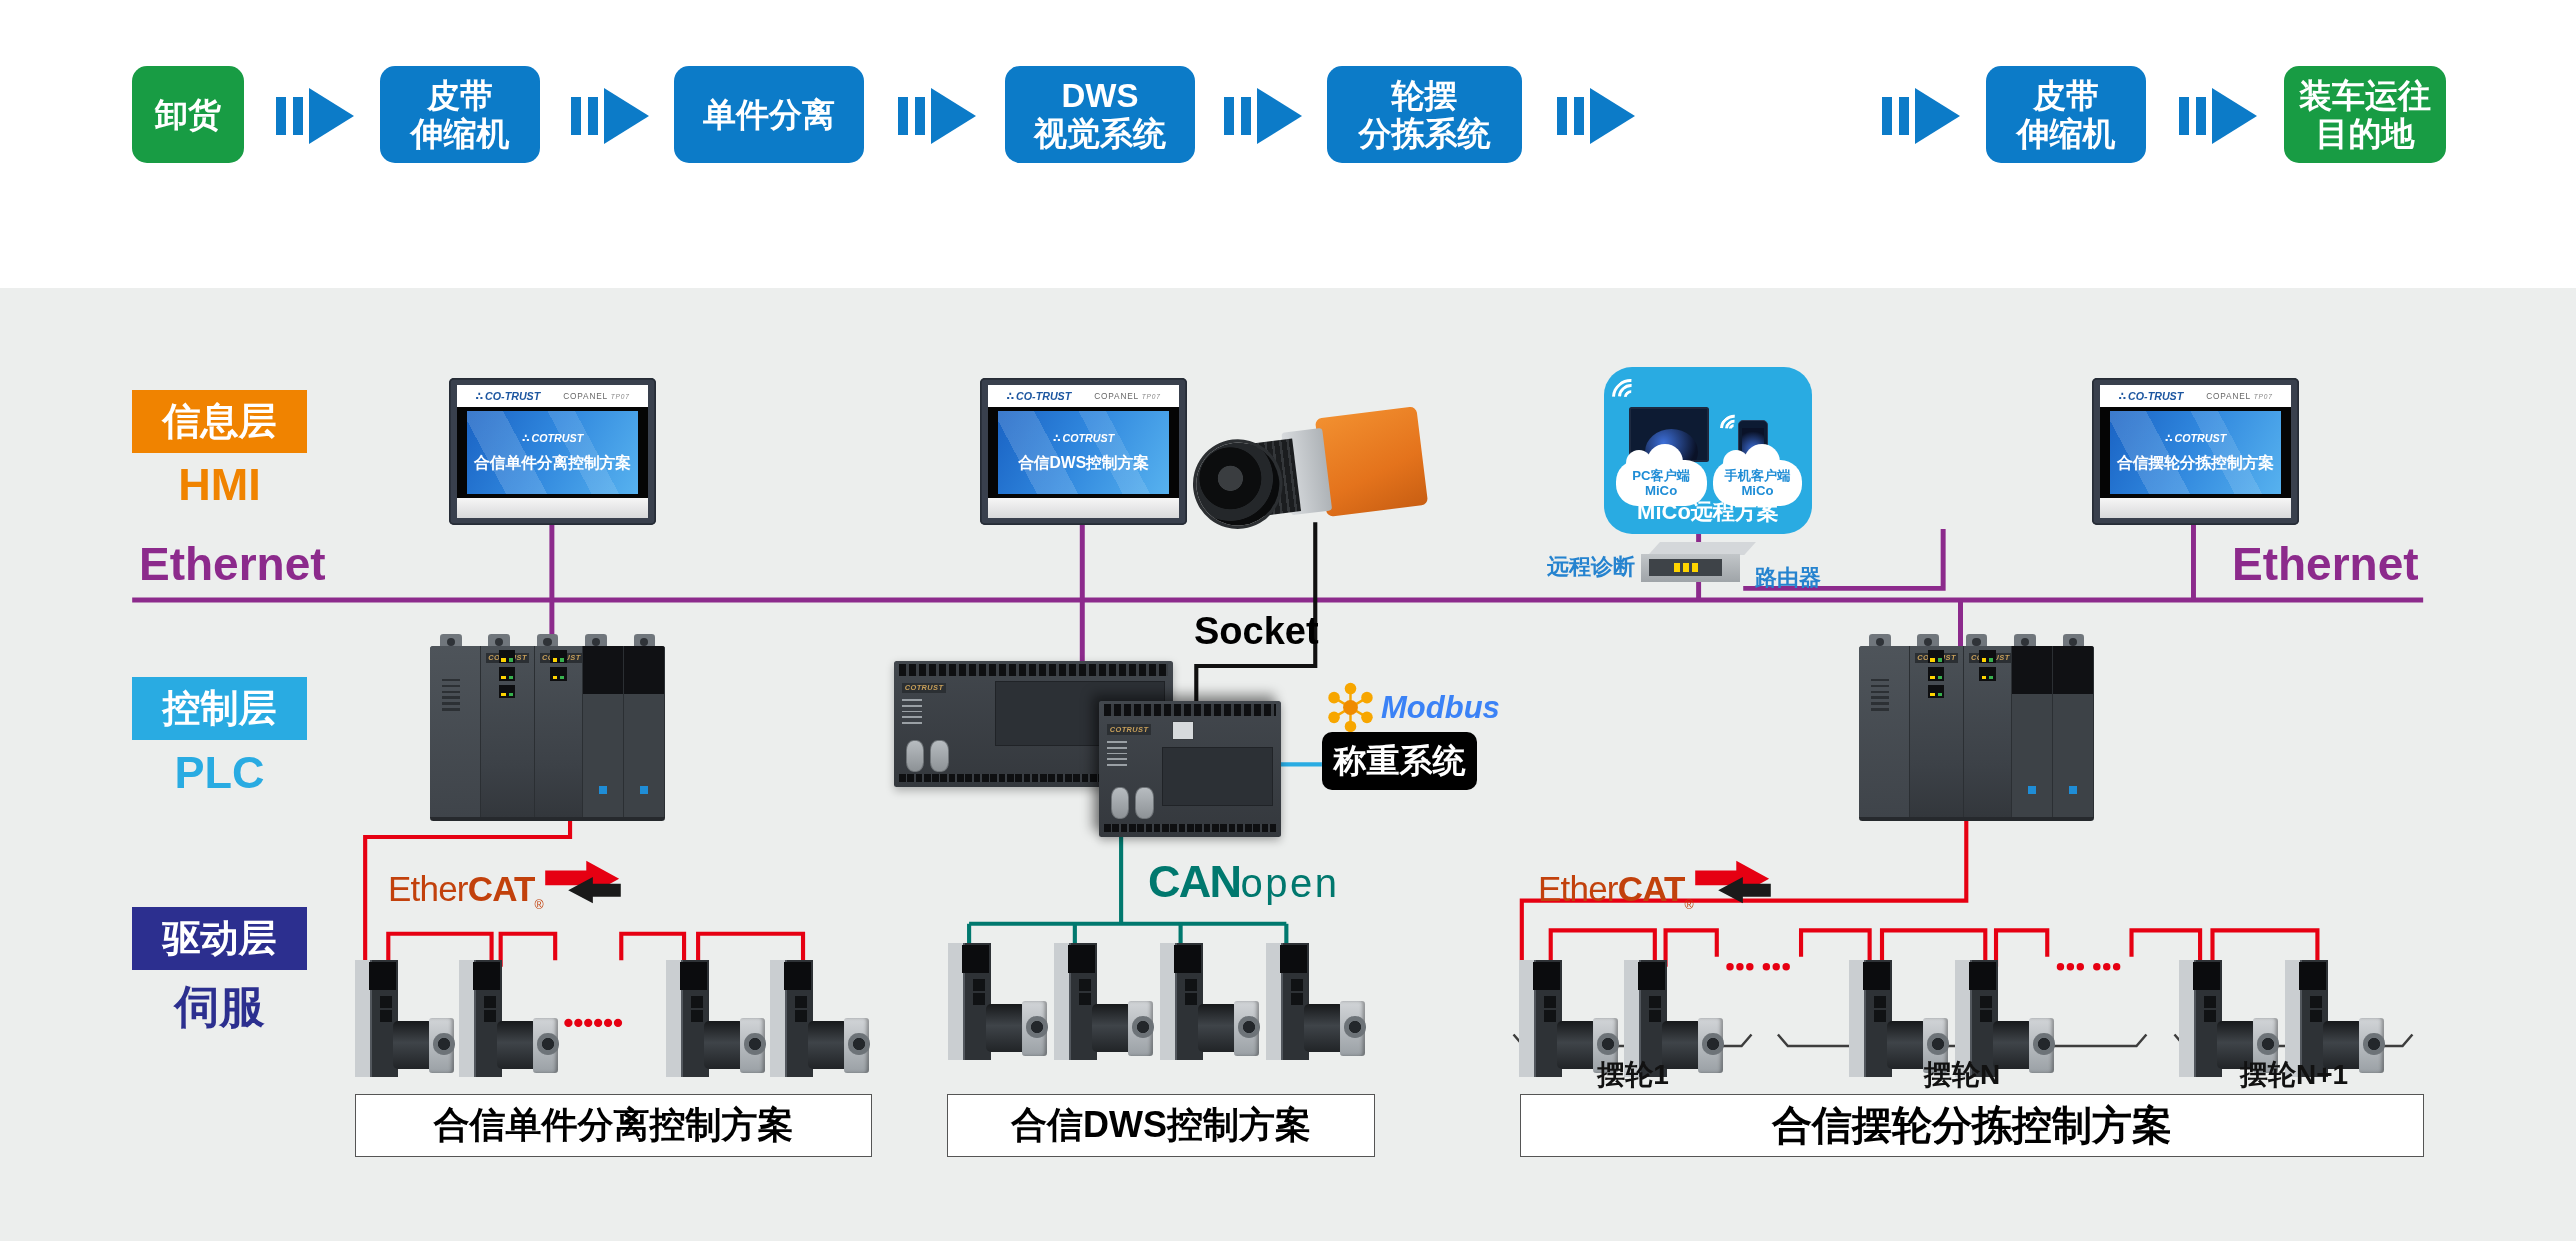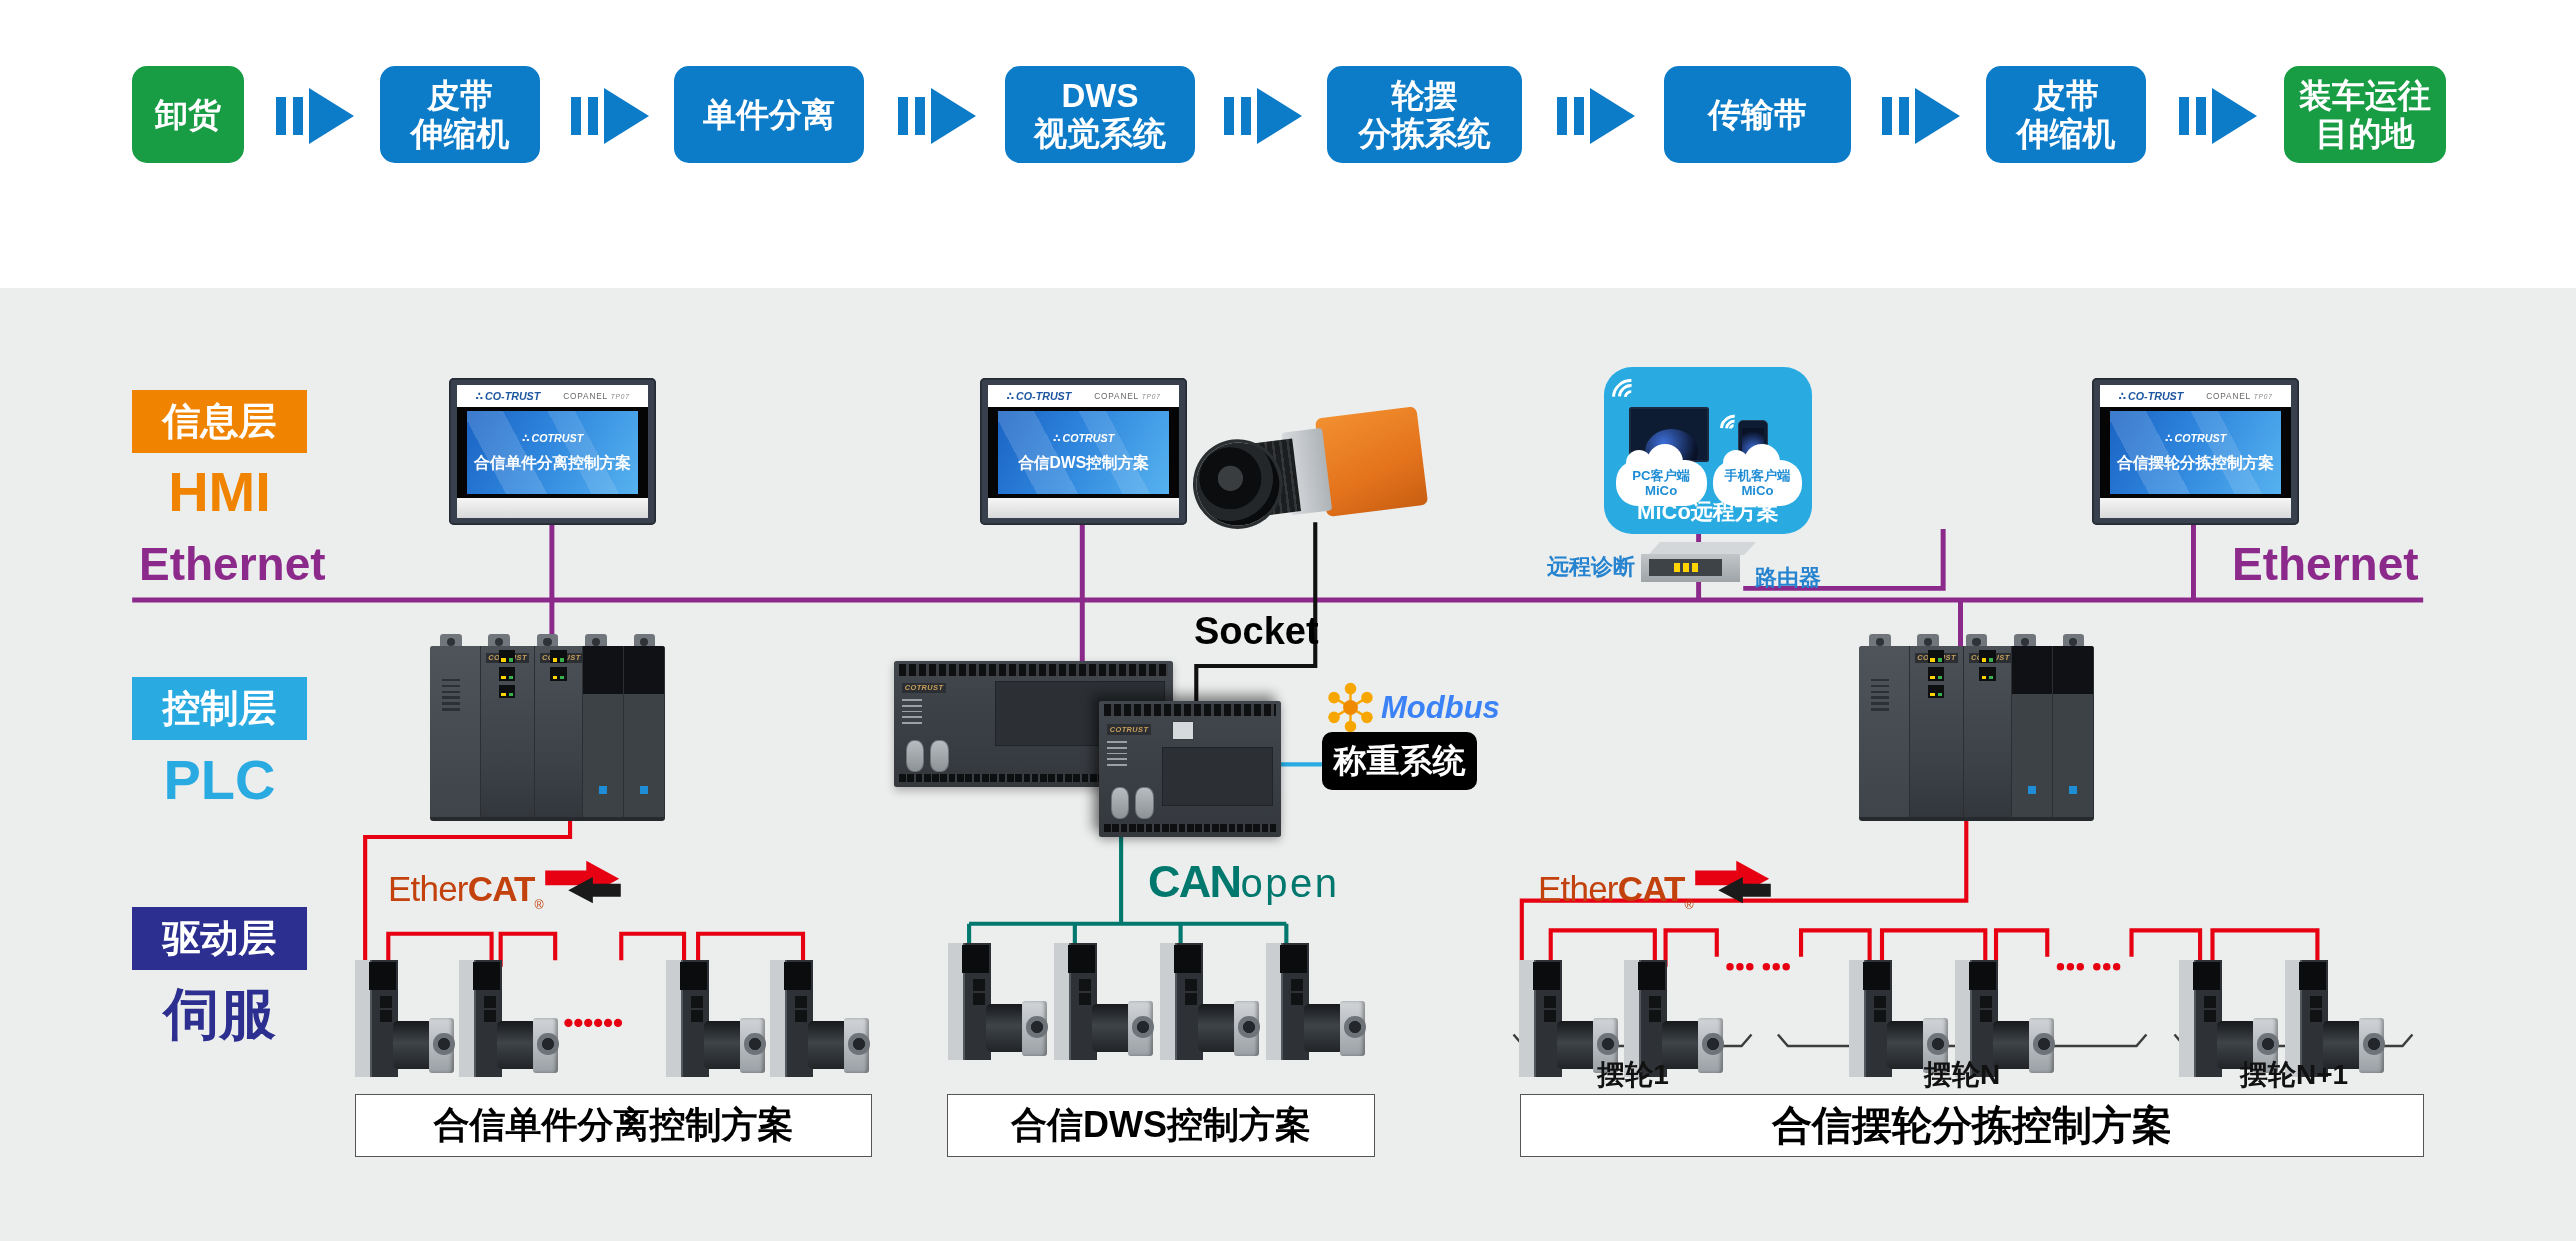--- a/index.html
+++ b/index.html
@@ -16,21 +16,21 @@
   .fbar{width:10px;height:38px;background:#0c7bc8}
   .ftri{width:0;height:0;border:28px solid transparent;border-right:0;border-left:45px solid #0c7bc8}
 
   
   .panel{position:absolute;left:0;top:288px;width:2576px;height:954px;background:#eceeed}
 
   
   .badge{position:absolute;left:132px;width:175px;height:63px;color:#fff;font-weight:bold;font-size:38px;
          display:flex;align-items:center;justify-content:center}
   .badge.orange{background:#f08300}.badge.cyan{background:#29abe2}.badge.navy{background:#2c2f8f}
-  .sub{position:absolute;left:132px;width:175px;text-align:center;font-weight:bold;font-size:56px}
+  .sub{position:absolute;left:132px;width:175px;text-align:center;font-weight:bold;font-size:45px}
   .sub.orange{color:#f08300}.sub.cyan{color:#29abe2}.sub.navy{color:#2c2f8f}
 
   .ethlabel{position:absolute;color:#8c2a8c;font-weight:bold;font-size:46px}
   .socketlabel{position:absolute;left:1194px;top:610px;color:#000;font-weight:bold;font-size:38px}
 
   
   .hmi{position:absolute;width:207px;height:147px;background:#39404d;border-radius:5px;
        padding:7.4px 8.3px;box-sizing:border-box;box-shadow:0 0 0 1.7px #262c36 inset}
   .hmi-inner{height:100%;display:flex;flex-direction:column}
   .hmi-head{height:22px;background:#fff;display:flex;align-items:center;justify-content:space-between;padding:0 18px}
@@ -203,21 +203,20 @@
       <i class="fbar"></i>
       <i class="ftri"></i>
     </div>
   <div class="step" style="left:1327px;width:195px"><span>轮摆
 分拣系统</span></div>
   <div class="farrow" style="left:1557px">
       <i class="fbar"></i>
       <i class="fbar"></i>
       <i class="ftri"></i>
     </div>
-  <div class="step" style="left:1664px;width:187px"><span>传输带</span></div>
   <div class="farrow" style="left:1882px">
       <i class="fbar"></i>
       <i class="fbar"></i>
       <i class="ftri"></i>
     </div>
   <div class="step" style="left:1986px;width:160px"><span>皮带
 伸缩机</span></div>
   <div class="farrow" style="left:2179px">
       <i class="fbar"></i>
       <i class="fbar"></i>

